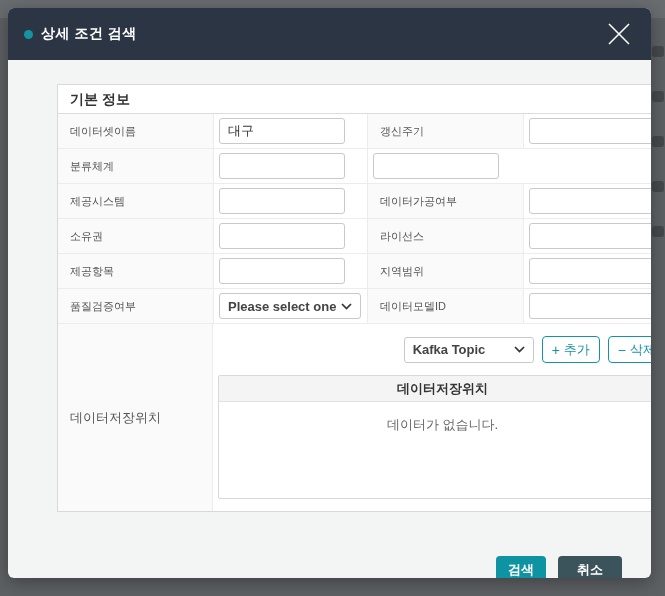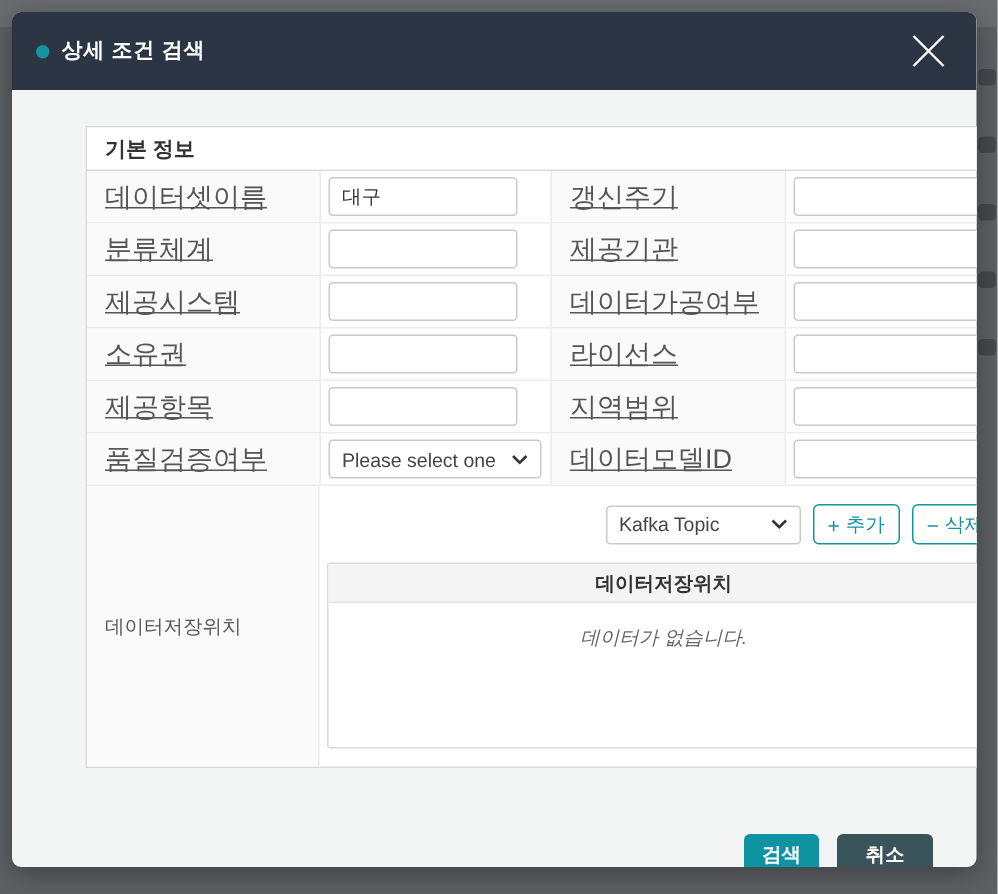--- a/index.html
+++ b/index.html
@@ -34,30 +34,30 @@
   }
   .section-title {
     height:29px; line-height:29px; padding-left:12px;
     font-size:14px; font-weight:bold; color:#333; background:#fff;
     border-bottom:1px solid #dcdcdc;
   }
   .grid-row { display:grid; grid-template-columns:155px 154px 156px 148px; border-bottom:1px solid #ececec; }
   .grid-row:last-child { border-bottom:none; }
   .cell { display:flex; align-items:center; min-height:34px; border-left:1px solid #ececec; padding:0 5px; }
   .cell:first-child { border-left:none; }
-  .label-cell { background:#fafafa; padding-left:12px; font-size:18px; color:#555;text-decoration:underline; }
+  .label-cell { background:#fafafa; padding-left:12px; font-size:11px; color:#555; }
   .text-input {
     width:126px; height:26px; border:1px solid #c9c9c9; border-radius:3px;
     padding:0 8px; font-size:13px; color:#333; background:#fff; outline:none;
     font-family:"Liberation Sans","DejaVu Sans",sans-serif;
   }
   .select-box {
     width:142px; height:26px; border:1px solid #c9c9c9; border-radius:3px;
     background:#fff; display:flex; align-items:center; padding:0 8px;
-    font-size:13px; color:#444; cursor:pointer;
+    font-size:13px; color:#444; cursor:pointer;font-weight:bold;
   }
   .select-box .sel-text { flex:1; white-space:nowrap; overflow:hidden; }
   .chevron { flex:none; margin-left:4px; }
 
   
   .storage-row { display:grid; grid-template-columns:155px 458px; }
   .storage-label { background:#fafafa; border-right:1px solid #ececec; display:flex; align-items:center; padding-left:12px; font-size:13px; color:#555; }
   .storage-content { padding:12px 4px 12px 5px; }
   .storage-toolbar { display:flex; justify-content:flex-end; align-items:center; gap:8px; margin-bottom:12px; padding-right:1px; }
   .storage-toolbar .select-box { width:130px; }
@@ -66,21 +66,21 @@
     border:1px solid #1494a3; border-radius:4px; color:#1494a3;
     font-size:13px; display:flex; align-items:center; justify-content:center; gap:4px;
     cursor:pointer; font-family:inherit;
   }
   .mini-btn .glyph { font-size:14px; line-height:1; }
   .inner-table { border:1px solid #d9d9d9; border-radius:2px; background:#fff; height:124px; }
   .inner-table-header {
     height:26px; line-height:26px; text-align:center; background:#f4f4f4;
     border-bottom:1px solid #e2e2e2; font-size:13px; font-weight:bold; color:#333;
   }
-  .inner-table-empty { text-align:center; padding-top:14px; font-size:13px; color:#666;font-style:italic; }
+  .inner-table-empty { text-align:center; padding-top:14px; font-size:13px; color:#666; }
 
   .modal-footer { display:flex; justify-content:flex-end; gap:12px; padding:44px 15px 0 0; }
   .btn { height:27px; border:none; border-radius:4px; color:#fff; font-size:13px; font-weight:bold; cursor:pointer; font-family:inherit; }
   .btn-search { background:#0e93a2; width:50px; }
   .btn-cancel { background:#3b535b; width:64px; }
 </style>
 </head>
 <body>
 
 <div>
@@ -118,21 +118,20 @@
         <div class="cell">
             <input class="text-input" type="text" value="" style="">
           </div>
       </div>
 
       <div class="grid-row">
         <div class="cell label-cell">분류체계</div>
         <div class="cell">
             <input class="text-input" type="text" value="" style="">
           </div>
-        <div class="cell label-cell">제공기관</div>
         <div class="cell">
             <input class="text-input" type="text" value="" style="">
           </div>
       </div>
 
       <div class="grid-row">
         <div class="cell label-cell">제공시스템</div>
         <div class="cell">
             <input class="text-input" type="text" value="" style="">
           </div>

